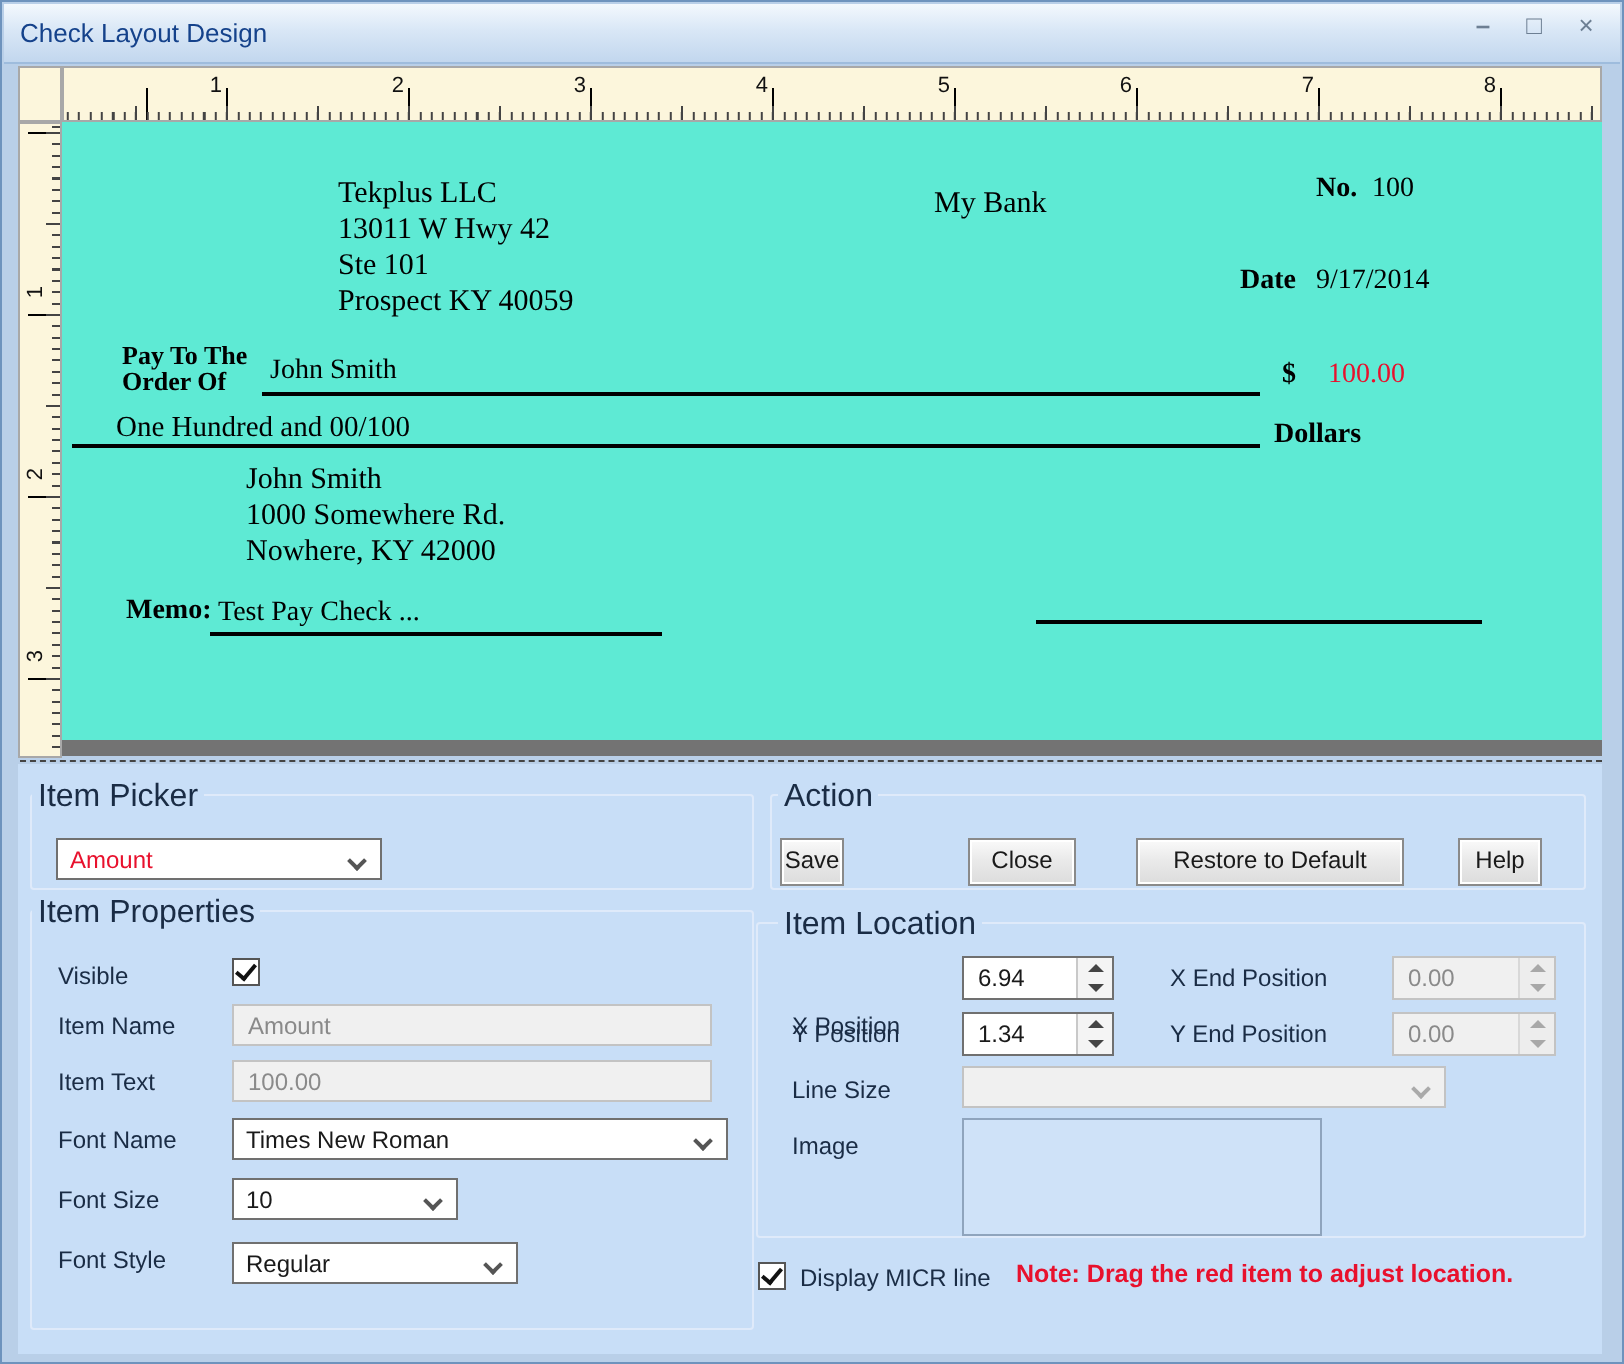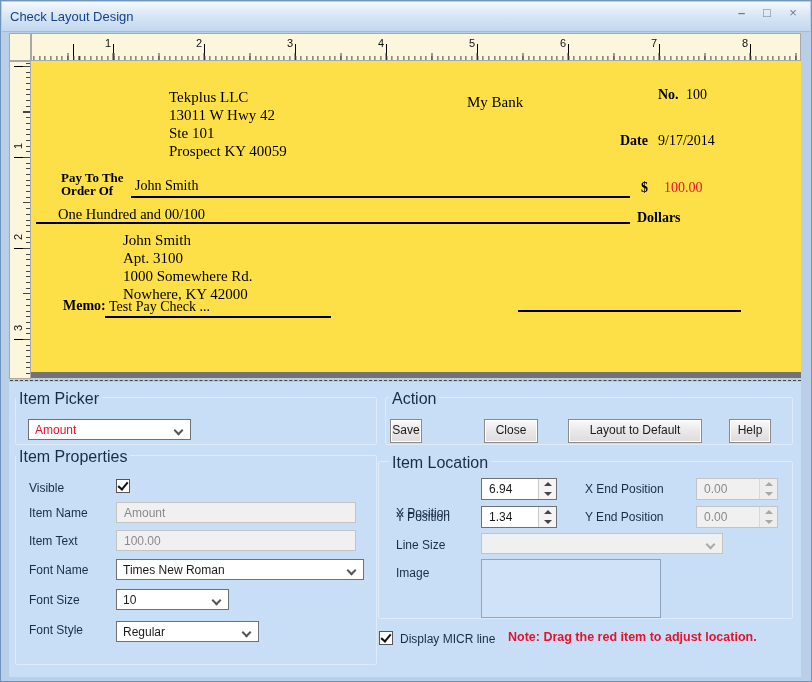--- a/index.html
+++ b/index.html
@@ -31,21 +31,21 @@
     background-image:
       repeating-linear-gradient(to bottom,#444 0 1px,transparent 1px 5.6875px),
       repeating-linear-gradient(to bottom,#444 0 1px,transparent 1px 45.5px),
       repeating-linear-gradient(to bottom,#000 0 1px,transparent 1px 91px);
     background-repeat:repeat-y;
     background-size:4px 100%,7px 100%,16px 100%;
     background-position:100% 4px,100% 4px,100% 4px;}
   .vnum{position:absolute;left:2px;width:12px;text-align:center;font-size:11px;color:#111;transform:rotate(-90deg);}
 
   
-  .check{position:absolute;left:30px;top:60px;width:770px;height:317px;background:#fde047;border-bottom:6px solid #737373;box-sizing:border-box;}
+  .check{position:absolute;left:30px;top:60px;width:770px;height:317px;background:#5eead4;border-bottom:8px solid #737373;box-sizing:border-box;}
   .ants{position:absolute;left:9px;top:379px;width:791px;height:0;border-top:1px dashed #444;}
   .serif{font-family:"Liberation Serif",serif;color:#000;}
   .chk-item{position:absolute;white-space:nowrap;}
   .blk{line-height:18px;font-size:15px;}
   .bold{font-weight:bold;}
   .red{color:#e8112d;}
   .hline{position:absolute;border-top:2px solid #000;height:0;}
 
   
   .micr{position:absolute;left:132px;top:337px;font-family:"DejaVu Sans Mono",monospace;font-size:14px;letter-spacing:3px;color:#000;}
@@ -141,21 +141,20 @@
     <div class="hline" style="left:100px;top:135px;width:499px;"></div>
     <div class="chk-item serif bold" style="left:610px;top:119px;font-size:14px;">$</div>
     <div class="chk-item serif red" style="left:633px;top:119px;font-size:14px;">100.00</div>
 
     <div class="chk-item serif" style="left:27px;top:145px;font-size:14.5px;">One Hundred  and 00/100</div>
     <div class="hline" style="left:5px;top:161px;width:594px;"></div>
     <div class="chk-item serif bold" style="left:606px;top:149px;font-size:14px;">Dollars</div>
 
     <div class="chk-item serif blk" style="left:92px;top:170px;">
       <span style="display:block">John Smith</span>
-      <span style="display:block">Apt. 3100</span>
       <span style="display:block">1000 Somewhere Rd.</span>
       <span style="display:block">Nowhere, KY 42000</span>
     </div>
 
     <div class="chk-item serif bold" style="left:32px;top:237px;font-size:14px;">Memo:</div>
     <div class="chk-item serif" style="left:78px;top:238px;font-size:14px;">Test Pay Check ...</div>
     <div class="hline" style="left:74px;top:255px;width:226px;"></div>
     <div class="hline" style="left:487px;top:249px;width:223px;"></div>
 
     <div class="micr"><span class="msym onus"></span>000000 100<span class="msym onus"></span> <span class="msym transit"></span>123456789<span class="msym transit"></span>123456789<span class="msym onus"></span></div>
@@ -186,21 +185,21 @@
     <span class="plabel" style="left:20px;top:211px;">Font Size</span>
     <div class="combo" style="left:107px;top:207px;width:113px;">10</div>
 
     <span class="plabel" style="left:20px;top:241px;">Font Style</span>
     <div class="combo" style="left:107px;top:239px;width:143px;">Regular</div>
 
     <div class="group" style="left:376px;top:15px;width:408px;height:48px;"></div>
     <span class="gcaption" style="left:380px;top:8px;">Action</span>
     <div class="btn" style="left:381px;top:37px;width:32px;">Save</div>
     <div class="btn" style="left:475px;top:37px;width:54px;">Close</div>
-    <div class="btn" style="left:559px;top:37px;width:134px;">Layout to Default</div>
+    <div class="btn" style="left:559px;top:37px;width:134px;">Restore to Default</div>
     <div class="btn" style="left:720px;top:37px;width:42px;">Help</div>
 
     <div class="group" style="left:369px;top:79px;width:415px;height:158px;"></div>
     <span class="gcaption" style="left:380px;top:72px;">Item Location</span>
 
     <span class="plabel" style="left:387px;top:100px;margin-top:24px;">X Position</span>
     <div class="spin" style="left:472px;top:96px;">
       <span>6.94</span>
       <span class="arrows">
           <div class="up"></div>

